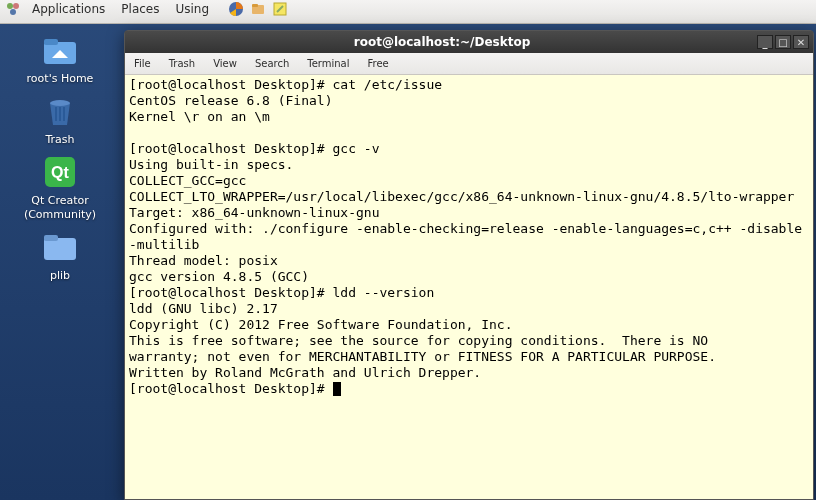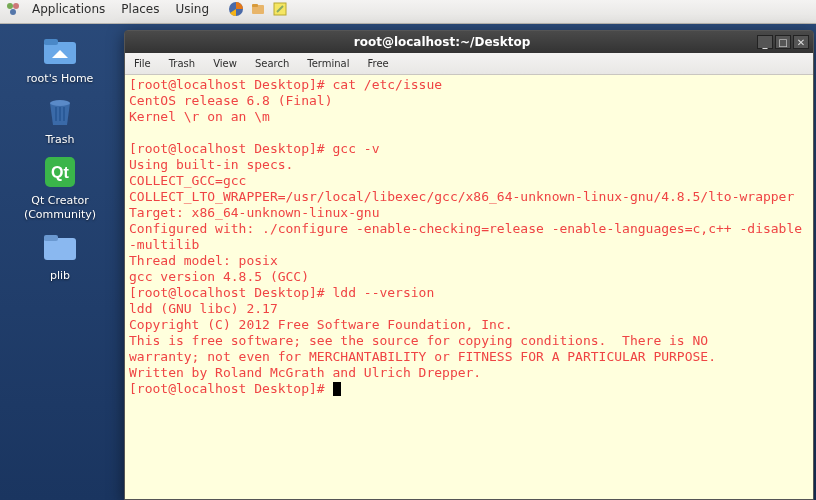--- a/index.html
+++ b/index.html
@@ -32,21 +32,21 @@
     display:flex; align-items:center; color:#fff; font-size:12px; font-weight:bold;
     padding:0 4px; }
   .titlebar .title { flex:1; text-align:center; }
   .titlebar .wbtn { width:16px; height:14px; margin-left:2px; background:#555;
     border:1px solid #222; color:#ddd; font-size:10px; display:flex;
     align-items:center; justify-content:center; cursor:pointer; }
   .menubar { height:22px; background:linear-gradient(#f4f3f2,#e8e7e5);
     border-bottom:1px solid #c9c6c0; display:flex; align-items:center;
     font-size:10px; color:#2e2e2e; }
   .menubar .menu-item { padding:2px 9px; cursor:pointer; }
-  .term-body { flex:1; background:#ffffdd; color:#ef4444; font-family:"DejaVu Sans Mono","Courier New",monospace;
+  .term-body { flex:1; background:#ffffdd; color:#000000; font-family:"DejaVu Sans Mono","Courier New",monospace;
     font-size:13px; line-height:16px; padding:2px 4px; white-space:pre-wrap; word-break:break-all; overflow:hidden; }
   .cursor { display:inline-block; width:8px; height:14px; background:#000; vertical-align:text-bottom; }
 </style>
 </head>
 <body>
 
 <div class="panel">
   <span class="launcher-icon">
     <svg width="16" height="16" viewBox="0 0 16 16">
         <circle cx="5" cy="5" r="3" fill="#7a5"></circle>

